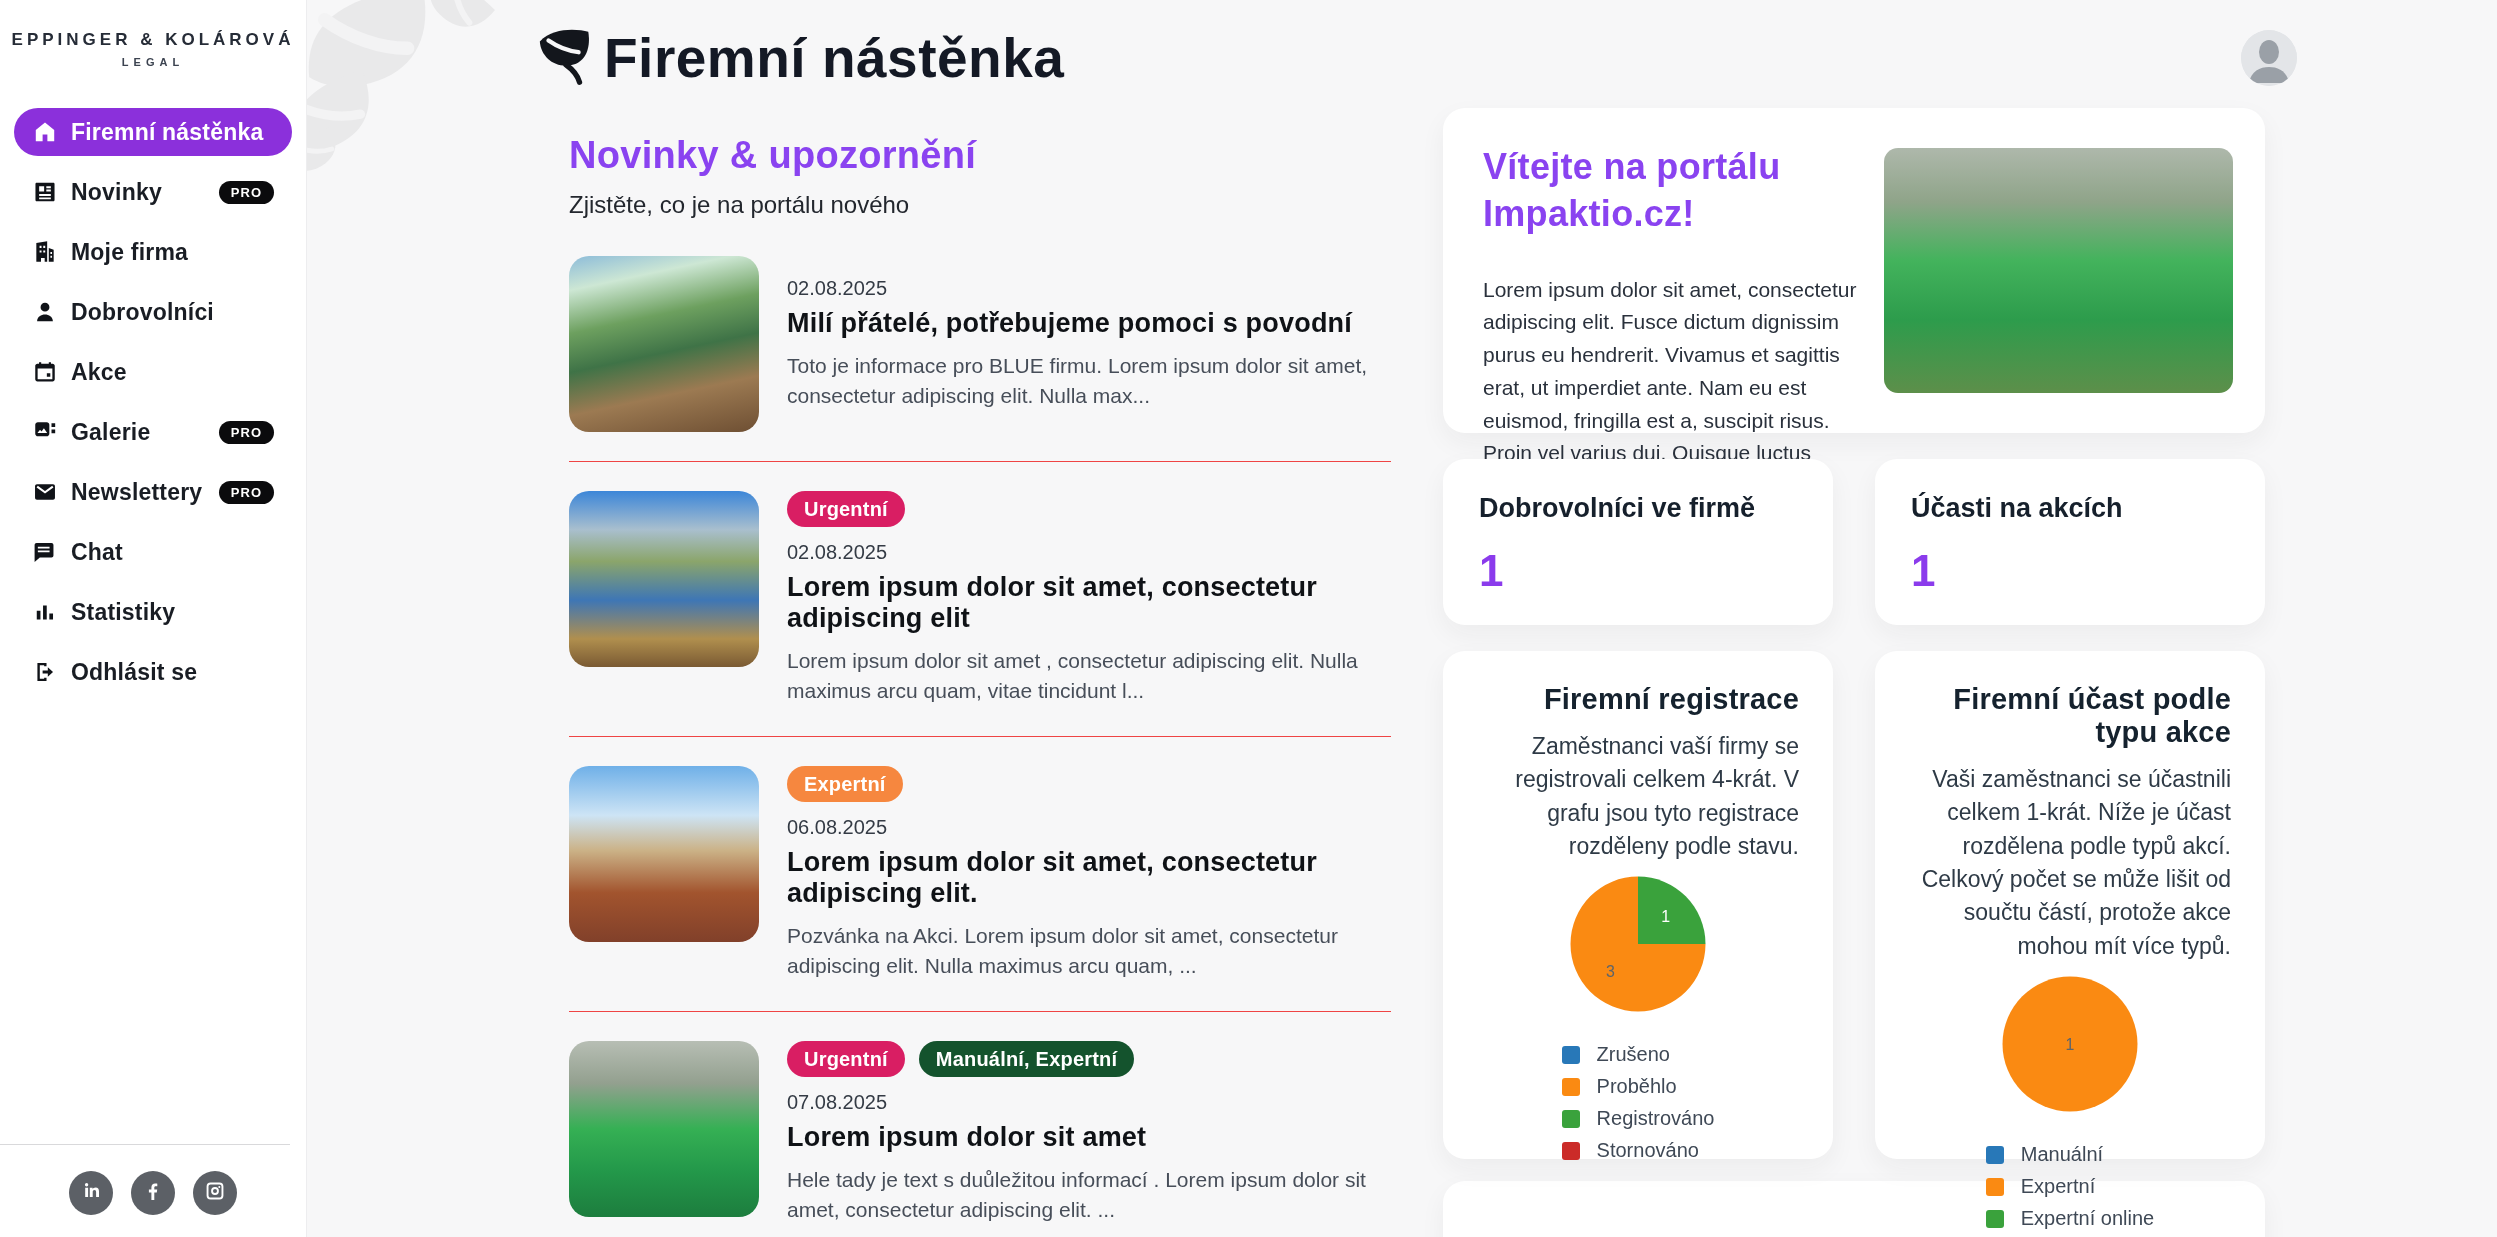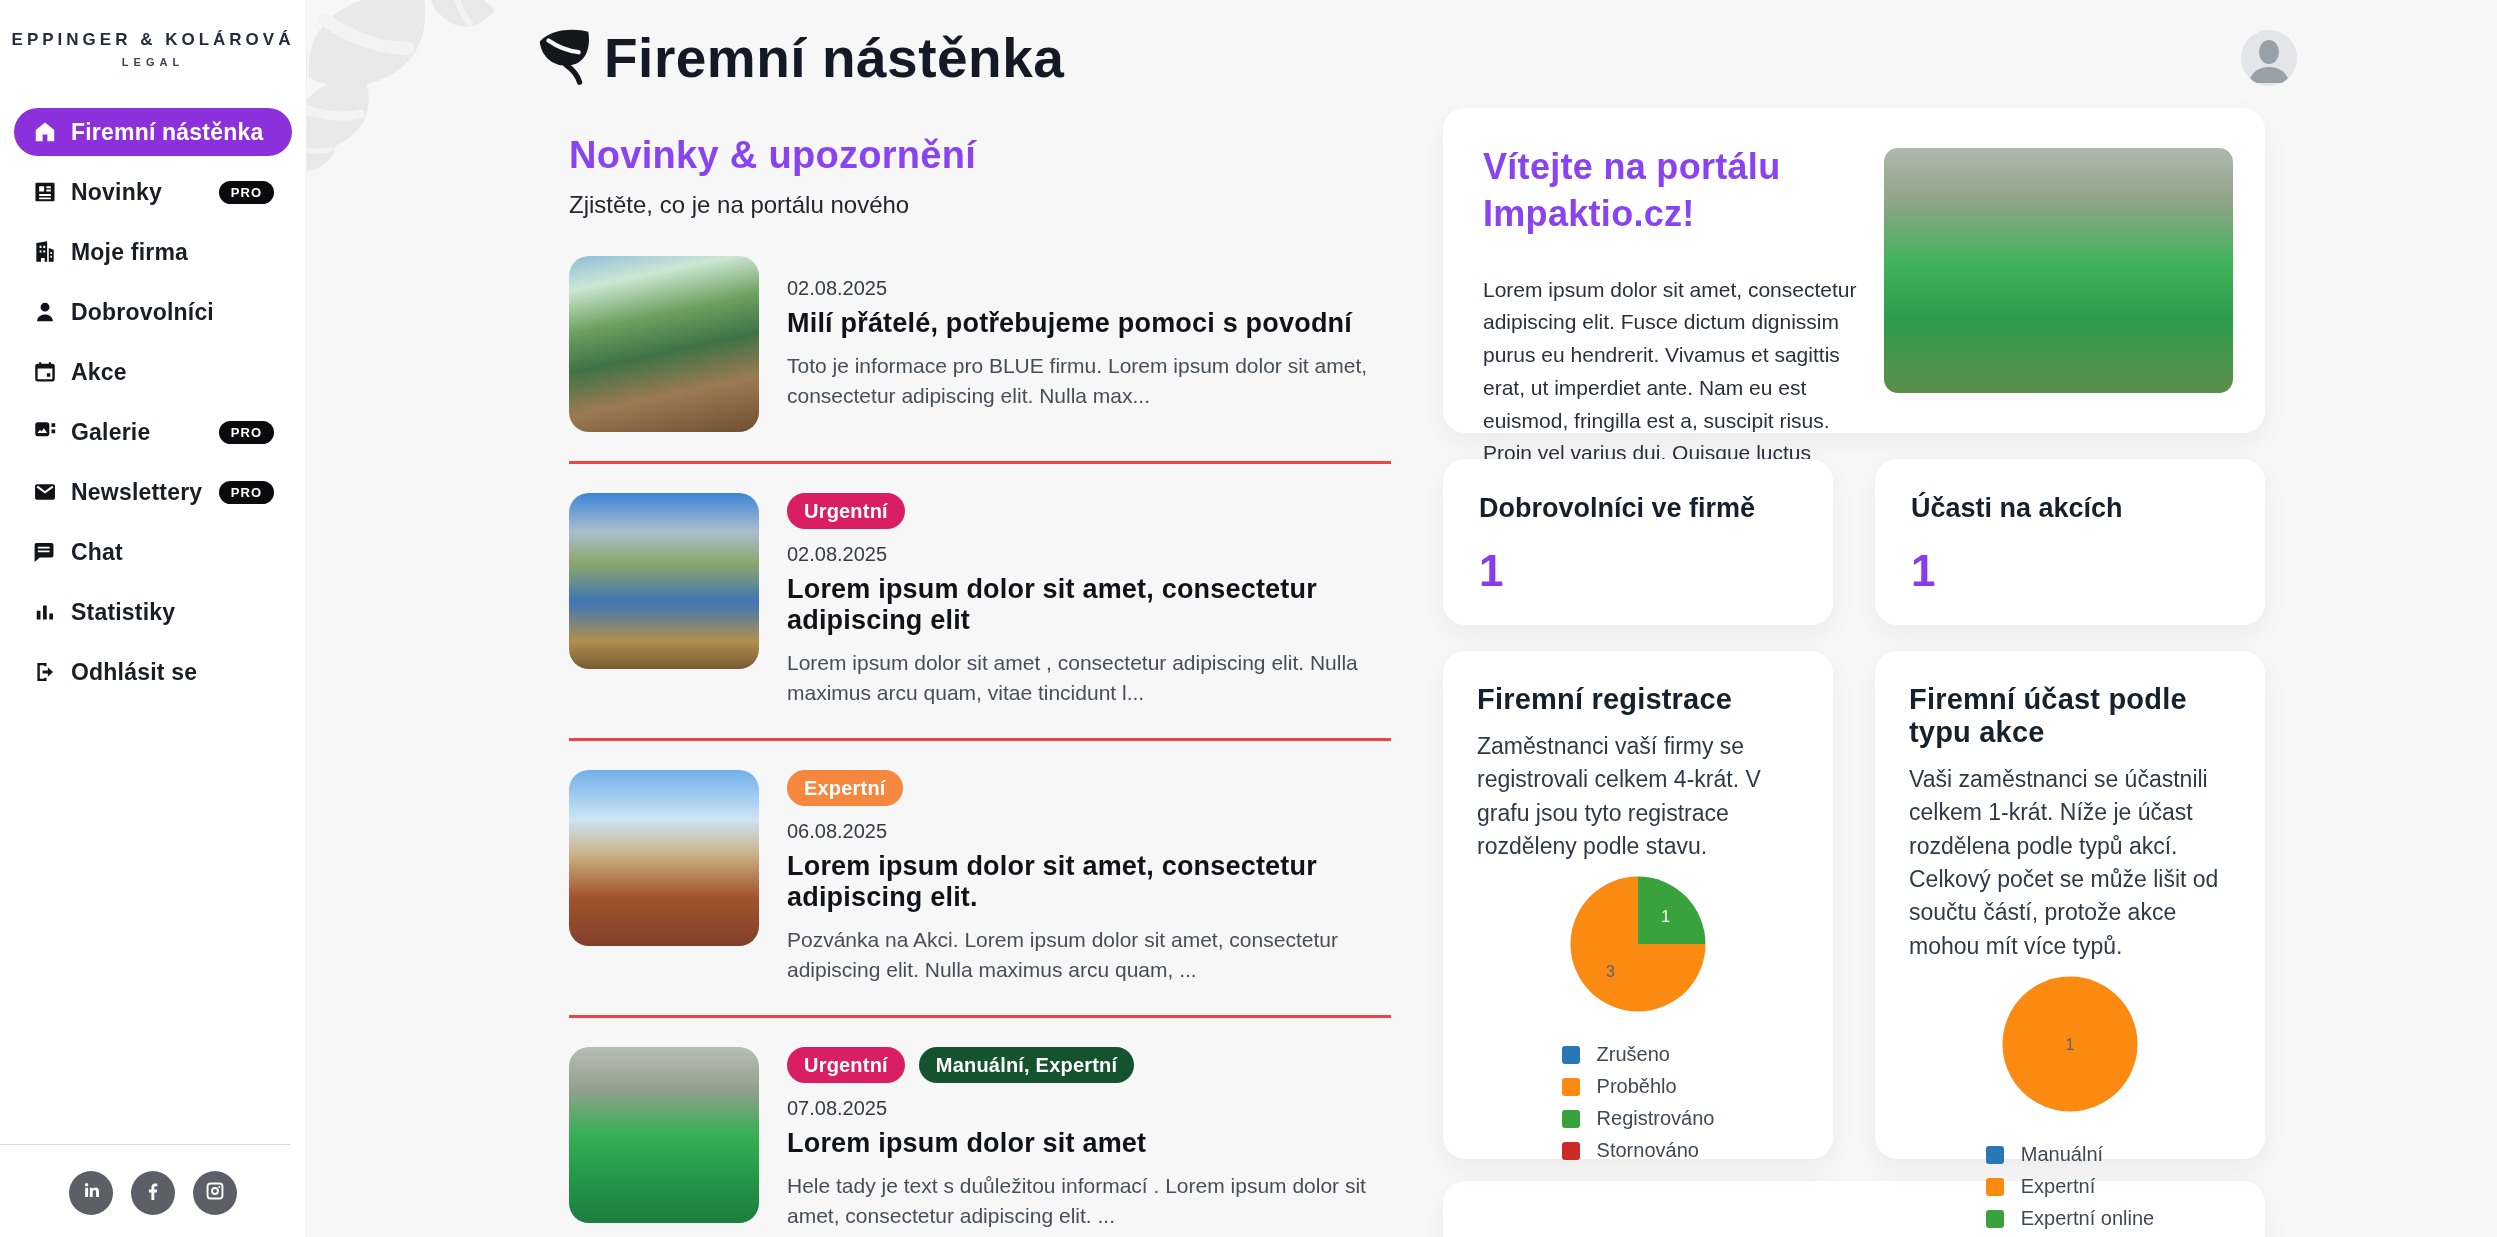--- a/index.html
+++ b/index.html
@@ -55,21 +55,21 @@
   .avatar svg { width:56px; height:56px; }
 
   .columns { display:flex; gap:52px; margin-top:40px; }
   .col-left { width:822px; }
   .col-right { width:822px; margin-top:-26px; }
 
   
   .news-title { font-size:38px; font-weight:600; color:#8a43f0; letter-spacing:0.3px; }
   .news-subtitle { font-size:24px; color:#23272e; margin-top:14px; }
   .news-list { margin-top:8px; }
-  .news-item { display:flex; padding:29px 0; border-bottom:3px solid #ef4444; cursor:pointer; }
+  .news-item { display:flex; padding:29px 0; border-bottom:1px solid #ef4444; cursor:pointer; }
   .news-thumb { width:190px; height:176px; border-radius:20px; flex:0 0 190px; }
   .news-body { margin-left:28px; display:flex; flex-direction:column; justify-content:center; min-width:0; }
   .badge-row { display:flex; gap:14px; margin-bottom:14px;text-align:center; }
   .badge {
     color:#fff; font-weight:700; font-size:20px; border-radius:18px;
     padding:6px 17px; line-height:1.2; letter-spacing:0.2px;
   }
   .news-date { font-size:20px; color:#343b45; }
   .news-heading { font-size:27px; font-weight:600; color:#0f1216; margin-top:8px; letter-spacing:0.2px; }
   .news-excerpt { font-size:21px; color:#474e59; line-height:1.45; margin-top:12px; max-width:620px; }
@@ -89,21 +89,21 @@
   .welcome-text { width:420px; padding-right:26px; }
   .welcome-title { font-size:36px; line-height:1.3; font-weight:600; color:#8a43f0; letter-spacing:0.3px; }
   .welcome-body { font-size:21px; line-height:1.56; color:#2a313c; margin-top:36px; }
   .welcome-photo { width:367px; height:245px; border-radius:14px; margin-left:auto; align-self:center; }
 
   .stats-row { display:flex; gap:42px; margin-top:26px; }
   .stat-card { width:390px; height:166px; padding:34px 36px; }
   .stat-title { font-size:27px; font-weight:600; color:#16202c; }
   .stat-value { font-size:44px; font-weight:600; color:#8b3bec; margin-top:22px; }
 
-  .charts-row { display:flex; gap:42px; margin-top:26px; }
+  .charts-row { display:flex; gap:42px; margin-top:26px;text-align:right; }
   .chart-card { width:390px; height:508px; padding:32px 34px; }
   .chart-title { font-size:29px; font-weight:600; color:#15222e; letter-spacing:0.2px; }
   .chart-desc { font-size:23px; line-height:1.45; color:#2e3a46; margin-top:14px; }
   .pie-wrap { display:flex; justify-content:center; margin-top:6px; }
   .pie-wrap svg { width:150px; height:150px; }
   .legend { width:fit-content; margin:24px auto 0; }
   .legend-row { display:flex; align-items:center; margin-bottom:9px; }
   .legend-swatch { width:18px; height:18px; border-radius:3px; flex:0 0 18px; }
   .legend-label { font-size:20px; color:#3f4956; margin-left:17px; }
   .card-stub { height:80px; border-radius:22px 22px 0 0; background:#fff; box-shadow:0 10px 26px rgba(30,34,46,0.05); }

